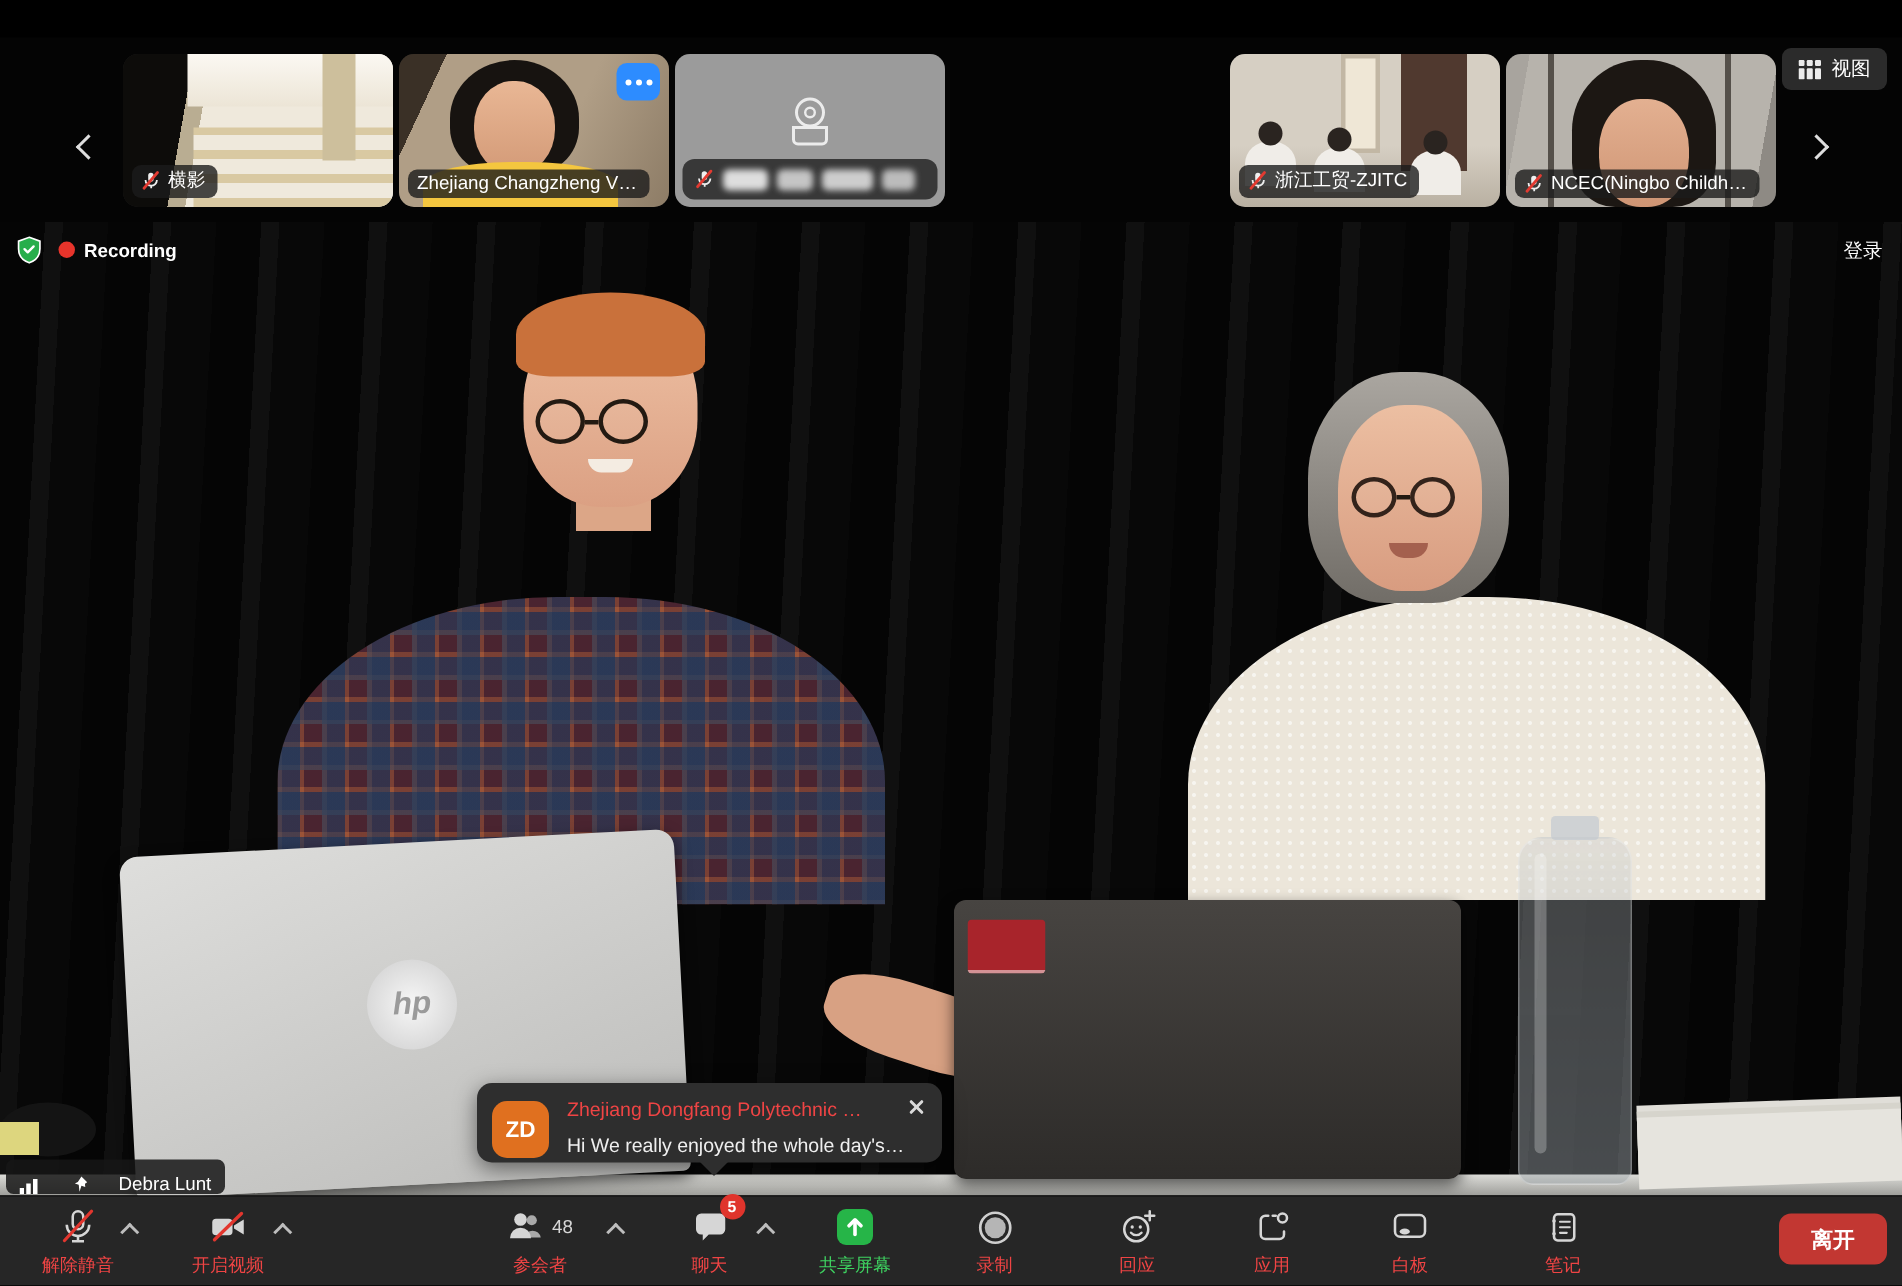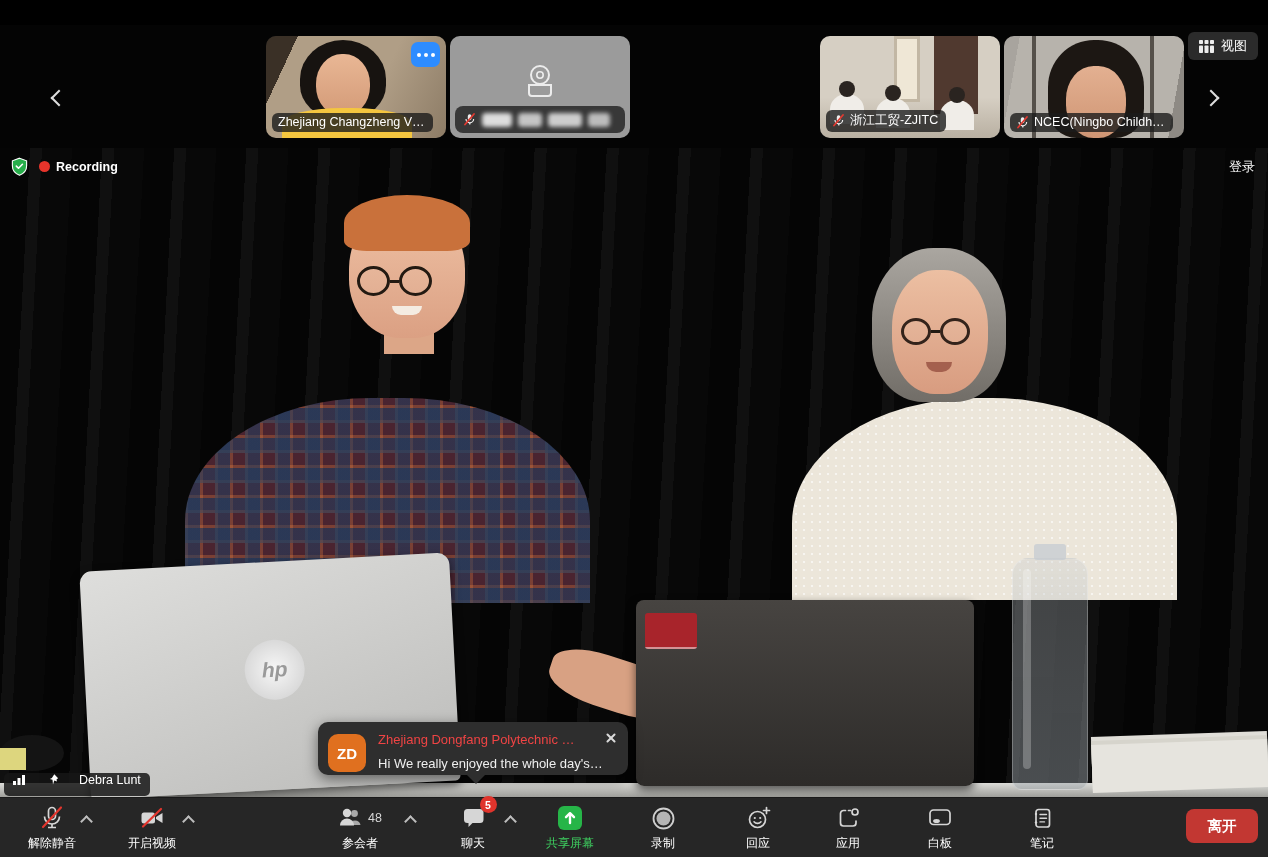--- a/index.html
+++ b/index.html
@@ -110,21 +110,21 @@
   .mouse{position:absolute;left:0;top:587px;width:64px;height:36px;border-radius:50%;background:#141414}
   .sticky{position:absolute;left:0;top:600px;width:26px;height:22px;background:#ddd67e}
   .hand{position:absolute;left:548px;top:510px;width:130px;height:52px;border-radius:40%;
     background:#d8a183;transform:rotate(18deg)}
 
   .rec-wrap{position:absolute;left:10px;top:8px;display:flex;align-items:center;gap:10px;z-index:5}
   .rec-pill{display:flex;align-items:center;gap:6px}
   .rec-dot{width:11px;height:11px;border-radius:50%;background:#e7342b}
   .rec-text{font-size:12.5px;font-weight:700;color:#fff}
   .login-link{position:absolute;right:13px;top:10px;font-size:13px;color:#fdfdfd;z-index:5;cursor:pointer}
-  .speaker-pill{position:absolute;left:4px;top:625px;height:23px;display:flex;align-items:flex-start;gap:20px;
+  .speaker-pill{position:absolute;left:4px;top:625px;height:23px;display:flex;align-items:flex-end;gap:20px;
     background:rgba(22,22,22,.85);border-radius:5px;padding:0 9px;z-index:5}
   .speaker-pill span{font-size:12.5px;color:#fff}
 
   
   .chat-popup{position:absolute;left:318px;top:574px;width:310px;height:53px;border-radius:10px;
     background:#2e2e2e;box-shadow:0 4px 14px rgba(0,0,0,.5);z-index:8}
   .chat-popup:after{content:"";position:absolute;left:148px;bottom:-9px;border:10px solid rgba(0,0,0,0);border-top-color:#2e2e2e;border-bottom:0}
   .chat-avatar{position:absolute;left:10px;top:12px;width:38px;height:38px;border-radius:10px;background:#e0701f;
     display:flex;align-items:center;justify-content:center;font-size:15px;font-weight:700;color:#fff}
   .chat-title{position:absolute;left:60px;top:10px;width:226px;font-size:13px;color:#ef4444;
@@ -132,21 +132,21 @@
   .chat-msg{position:absolute;left:60px;top:34px;width:236px;font-size:13px;color:#efefef;
     white-space:nowrap;overflow:hidden;text-overflow:ellipsis}
   .chat-close{position:absolute;right:9px;top:8px;width:16px;height:16px;cursor:pointer}
   .chat-close:before,.chat-close:after{content:"";position:absolute;left:7px;top:2px;width:2px;height:12px;background:#dadada;border-radius:1px}
   .chat-close:before{transform:rotate(45deg)}.chat-close:after{transform:rotate(-45deg)}
 
   
   .toolbar{position:absolute;left:0;top:797px;width:1268px;height:60px;background:#262626;border-top:1px solid #1a1a1a;z-index:60}
   .tb-item{position:absolute;top:5px;display:flex;flex-direction:column;align-items:center;gap:2px;cursor:pointer}
   .tb-icon{height:30px;display:flex;align-items:center;justify-content:center;position:relative}
-  .tb-label{font-size:12px;color:#ffffff;white-space:nowrap}
+  .tb-label{font-size:12px;color:#ef4444;white-space:nowrap}
   .tb-label.green{color:#3ed160}
   .opt-chev{position:absolute;top:19px;width:9px;height:9px;border-left:2px solid #bdbdbd;border-top:2px solid #bdbdbd;
     transform:rotate(45deg);cursor:pointer}
   .count{font-size:12.5px;color:#d6d6d6;margin-left:4px}
   .badge{position:absolute;top:-7px;right:-11px;min-width:17px;height:17px;border-radius:9px;background:#e0342c;
     color:#fff;font-size:10.5px;font-weight:700;display:flex;align-items:center;justify-content:center;padding:0 4px}
   .leave-btn{position:absolute;left:1186px;top:11px;width:72px;height:34px;border:none;border-radius:8px;
     background:#c23732;color:#fff;font-size:14.5px;font-weight:700;cursor:pointer;
     font-family:"Liberation Sans","DejaVu Sans",sans-serif}
 </style>
@@ -154,20 +154,35 @@
 <body>
 
 <div class="window">
 
 
   <div class="filmstrip">
     <button class="navbtn" style="left:46px;top:58px">
         <i class="chevL"></i>
       </button>
 
+    <div class="thumb" style="left:82px">
+      <div class="sc t1-base"></div>
+      <div class="t1-ceiling"></div>
+      <div class="t1-desks"></div>
+      <div class="t1-curtain"></div>
+      <div class="nameplate">
+        <svg width="13" height="13" viewBox="0 0 13 13">
+            <rect x="4.8" y="1.2" width="3.6" height="6" rx="1.8" fill="#eee"></rect>
+            <path d="M3 6a3.8 3.8 0 0 0 7.6 0" fill="none" stroke="#eee" stroke-width="1.2"></path>
+            <path d="M6.8 9.8v1.7" stroke="#eee" stroke-width="1.2"></path>
+            <path d="M2 11.5L11 1" stroke="#e23a31" stroke-width="1.8" stroke-linecap="round"></path>
+          </svg>
+        <span>横影</span>
+      </div>
+    </div>
 
     <div class="thumb" style="left:266px">
       <div class="sc t2-base"></div>
       <div class="t2-hair"></div>
       <div class="t2-face"></div>
       <div class="t2-shirt"></div>
       <button class="more-btn">
           <i></i>
           <i></i>
           <i></i>

